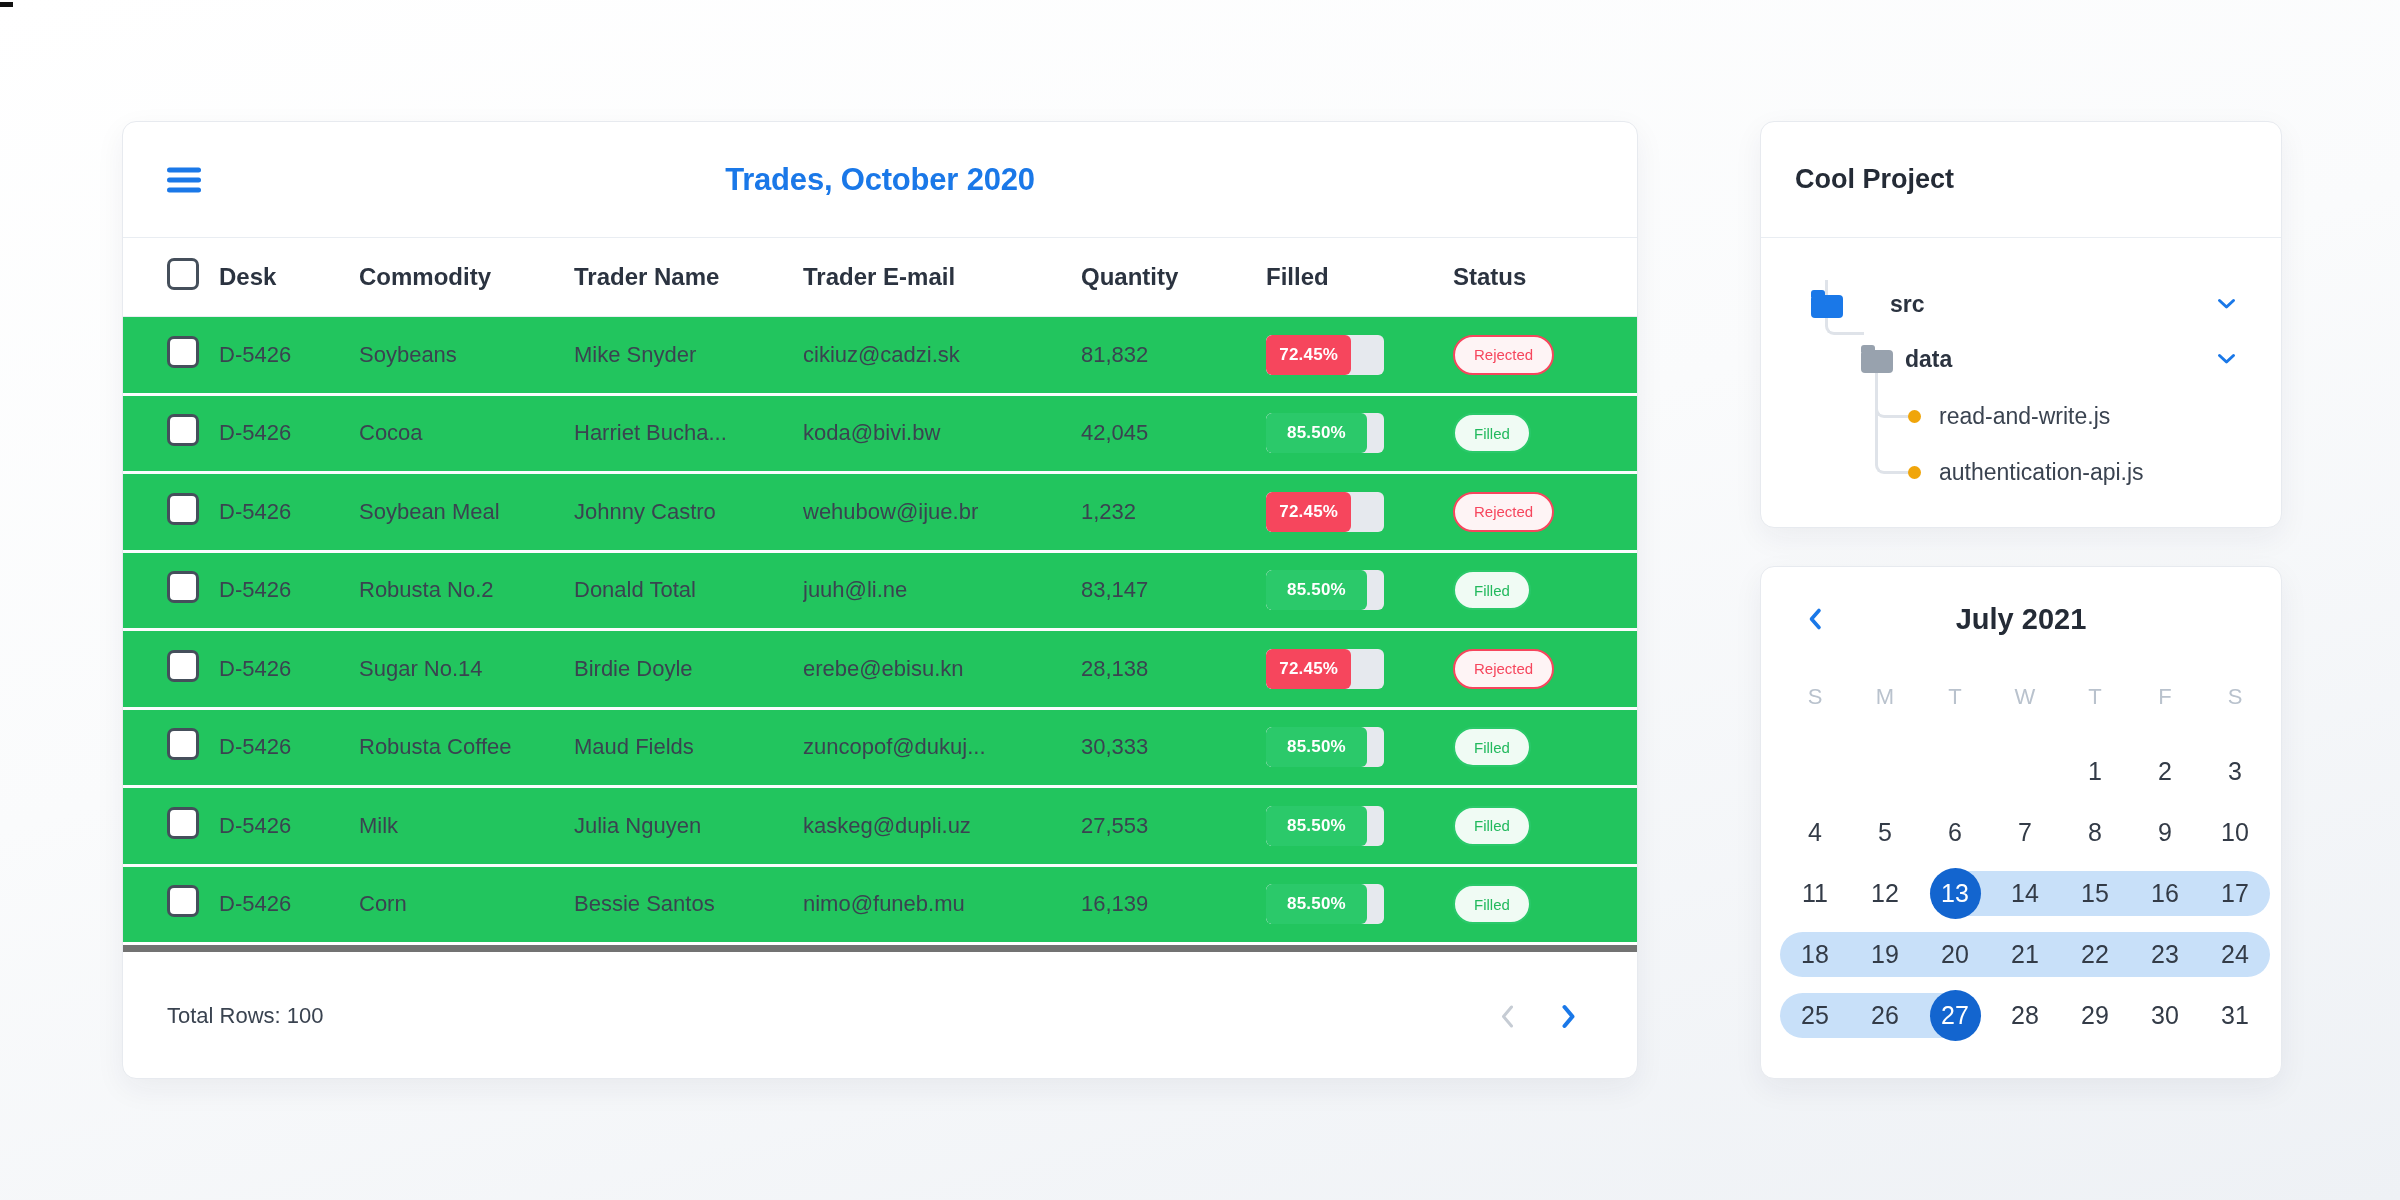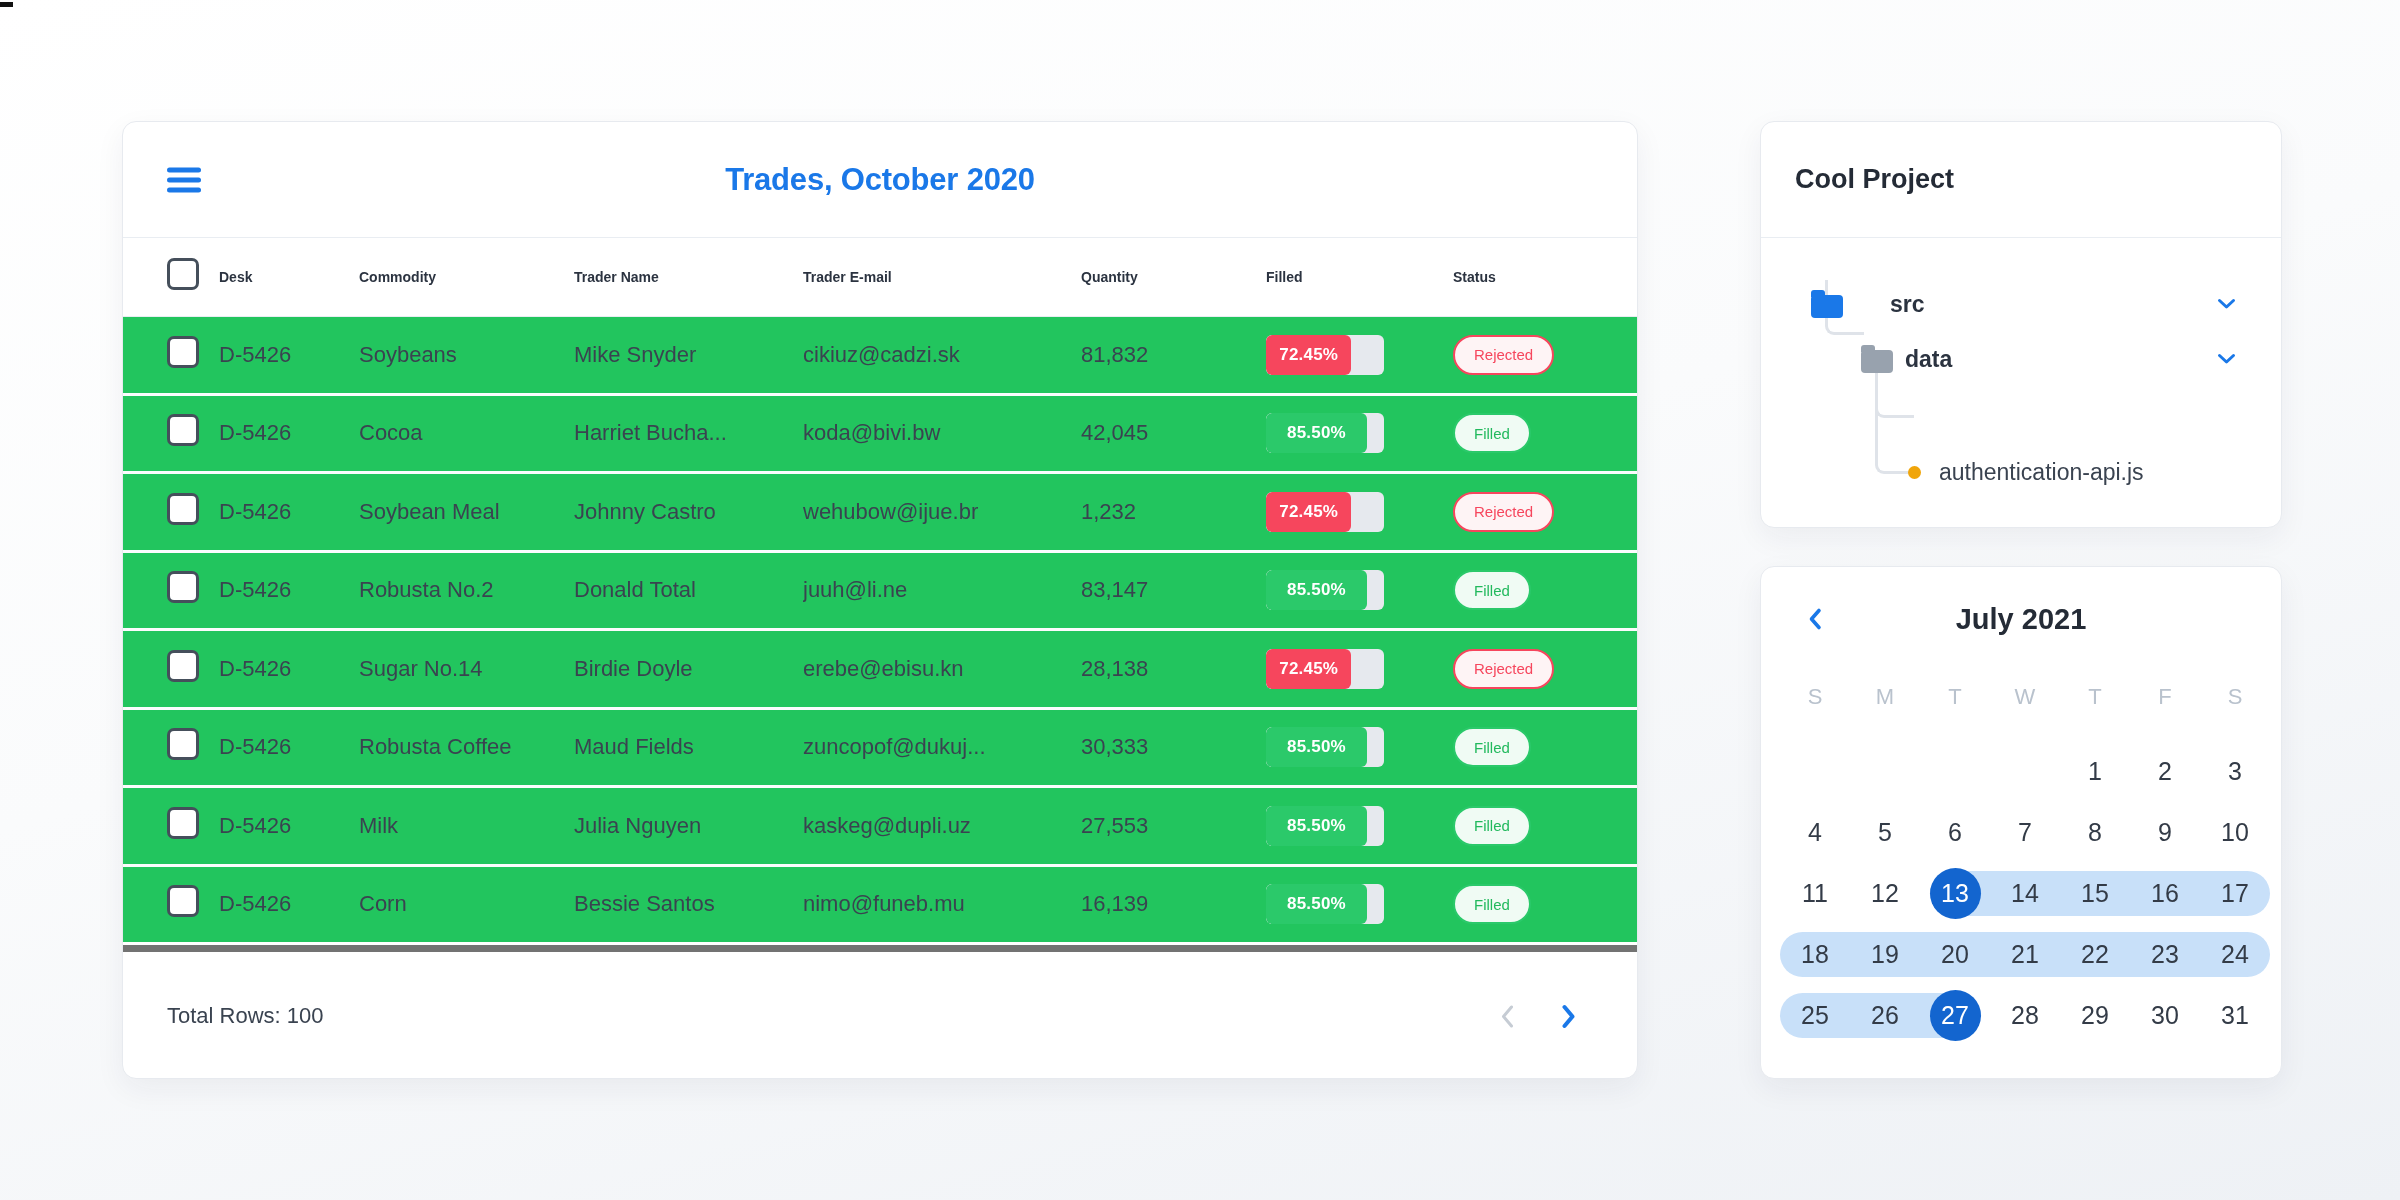--- a/index.html
+++ b/index.html
@@ -17,21 +17,21 @@
   .table-card{left:122px;top:121px;width:1516px;height:958px;}
   .tc-header{position:relative;height:115px;border-bottom:1px solid #e9edf2;}
   .hamburger{position:absolute;left:44px;top:50%;transform:translateY(-50%);
     width:34px;background:none;border:none;padding:0;cursor:pointer;display:flex;flex-direction:column;gap:5px;}
   .hamburger span{display:block;width:34px;height:5px;border-radius:3px;background:var(--accent);}
   .tc-title{position:absolute;inset:0;display:flex;align-items:center;justify-content:center;
     margin:0;font-size:31px;font-weight:bold;color:var(--accent);letter-spacing:-.2px;}
   .tgrid{display:grid;grid-template-columns:52px 140px 215px 229px 278px 185px 187px 1fr;
     align-items:center;padding-left:44px;box-sizing:border-box;}
   .thead{height:79px;border-bottom:1px solid #e9edf2;}
-  .thead .th{font-weight:bold;font-size:14px;color:#2b3340;}
+  .thead .th{font-weight:bold;font-size:24px;color:#2b3340;}
   .tbody{height:628px;}
   .trow{height:78.5px;background:#22c55e;border-bottom:3px solid #fbfcfd;box-sizing:border-box;}
   .trow:last-child{border-bottom:none;height:75.5px;}
   .cell{font-size:22px;color:#3a4350;white-space:nowrap;overflow:hidden;}
   .checkbox{display:inline-block;width:26px;height:26px;border:3px solid #454f5b;border-radius:7px;background:#fff;cursor:pointer;}
   .bar{width:118px;height:40px;border-radius:6px;background:#e6e9ee;overflow:hidden;}
   .fill{height:100%;display:flex;align-items:center;justify-content:center;border-radius:6px;
     color:#fff;font-size:17px;font-weight:bold;letter-spacing:.2px;text-align:right;}
   .fill.red{background:var(--red);}
   .fill.green{background:var(--green);}
@@ -253,20 +253,24 @@
       </div>
       <div class="tree-row" style="top: 93px;">
         <span class="folder-ic gray" style="left: 100px; top: 19px;"></span>
         <span class="tree-label bold" style="left: 144px;">data</span>
         <button class="tree-chevron">
           <svg width="21" height="13" viewBox="0 0 21 13">
             <polyline points="3.5,3 10.5,9.5 17.5,3" fill="none" stroke="#1a78e8" stroke-width="3" stroke-linecap="round" stroke-linejoin="round"></polyline>
           </svg>
         </button>
       </div>
+      <div class="tree-row" style="top: 150px;">
+        <span class="file-dot" style="left: 147px; top: 22px;"></span>
+        <span class="tree-label" style="left: 178px; color: rgb(58, 67, 80);">read-and-write.js</span>
+      </div>
       <div class="tree-row" style="top: 206px;">
         <span class="file-dot" style="left: 147px; top: 22px;"></span>
         <span class="tree-label" style="left: 178px; color: rgb(58, 67, 80);">authentication-api.js</span>
       </div>
     </div>
 </section>
 
 <section class="card calendar-card">
   <div class="cal-header">
     <button class="cal-prev" aria-label="previous month">

